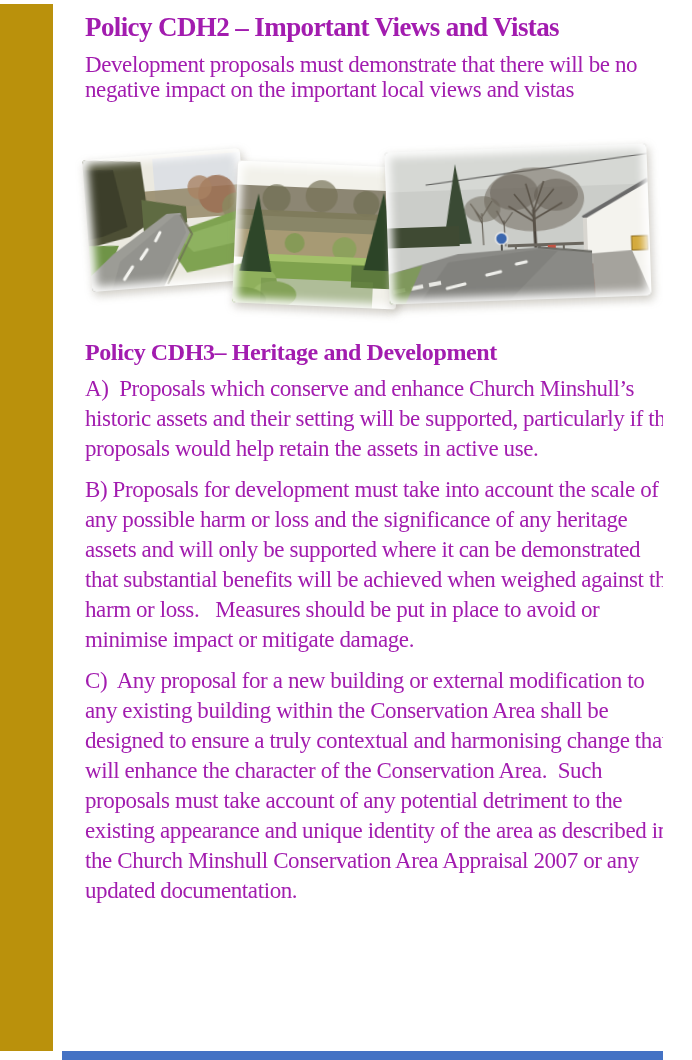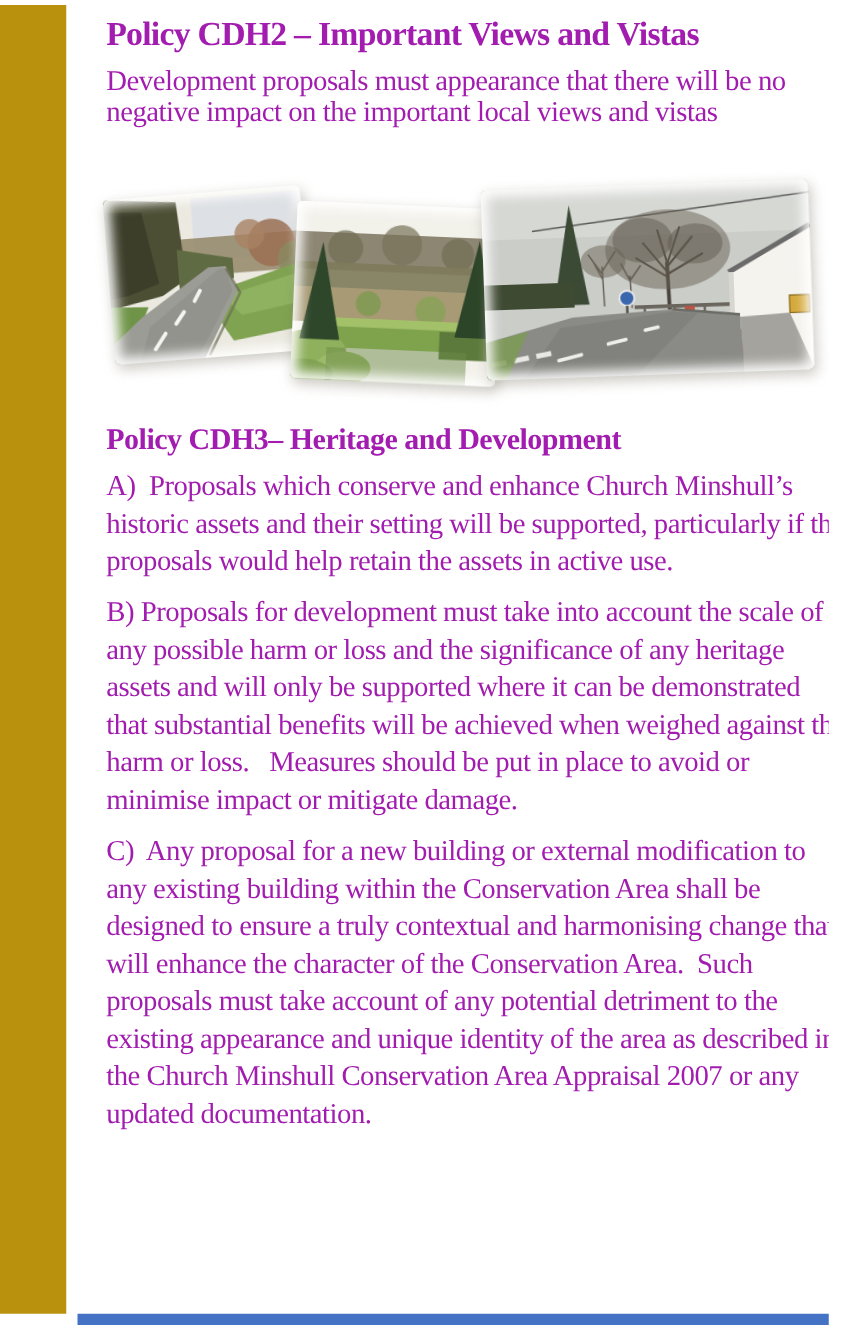--- a/index.html
+++ b/index.html
@@ -52,21 +52,21 @@
 <body>
 
 <div class="page">
 
   <div class="gold-bar"></div>
 
   <div class="content">
 
     <h1 class="cdh2-title">Policy CDH2 – Important Views and Vistas</h1>
 
-    <p class="cdh2-body">Development proposals must appearance that there will be no negative impact on the important local views and vistas</p>
+    <p class="cdh2-body">Development proposals must demonstrate that there will be no negative impact on the important local views and vistas</p>
 
     <div class="collage">
 
       <figure class="photo photo1">
         <svg viewBox="0 0 158 132" preserveAspectRatio="none">
           <rect x="0" y="0" width="158" height="132" fill="#ebe9e0"></rect>
           <rect x="70" y="4" width="88" height="50" fill="#d7dce5" opacity="0.7"></rect>
           <rect x="55" y="36" width="103" height="30" fill="#8f815f" opacity="0.8"></rect>
           <circle cx="132" cy="44" r="19" fill="#9b6f52" opacity="0.85"></circle>
           <circle cx="115" cy="36" r="12" fill="#a98263" opacity="0.8"></circle>

